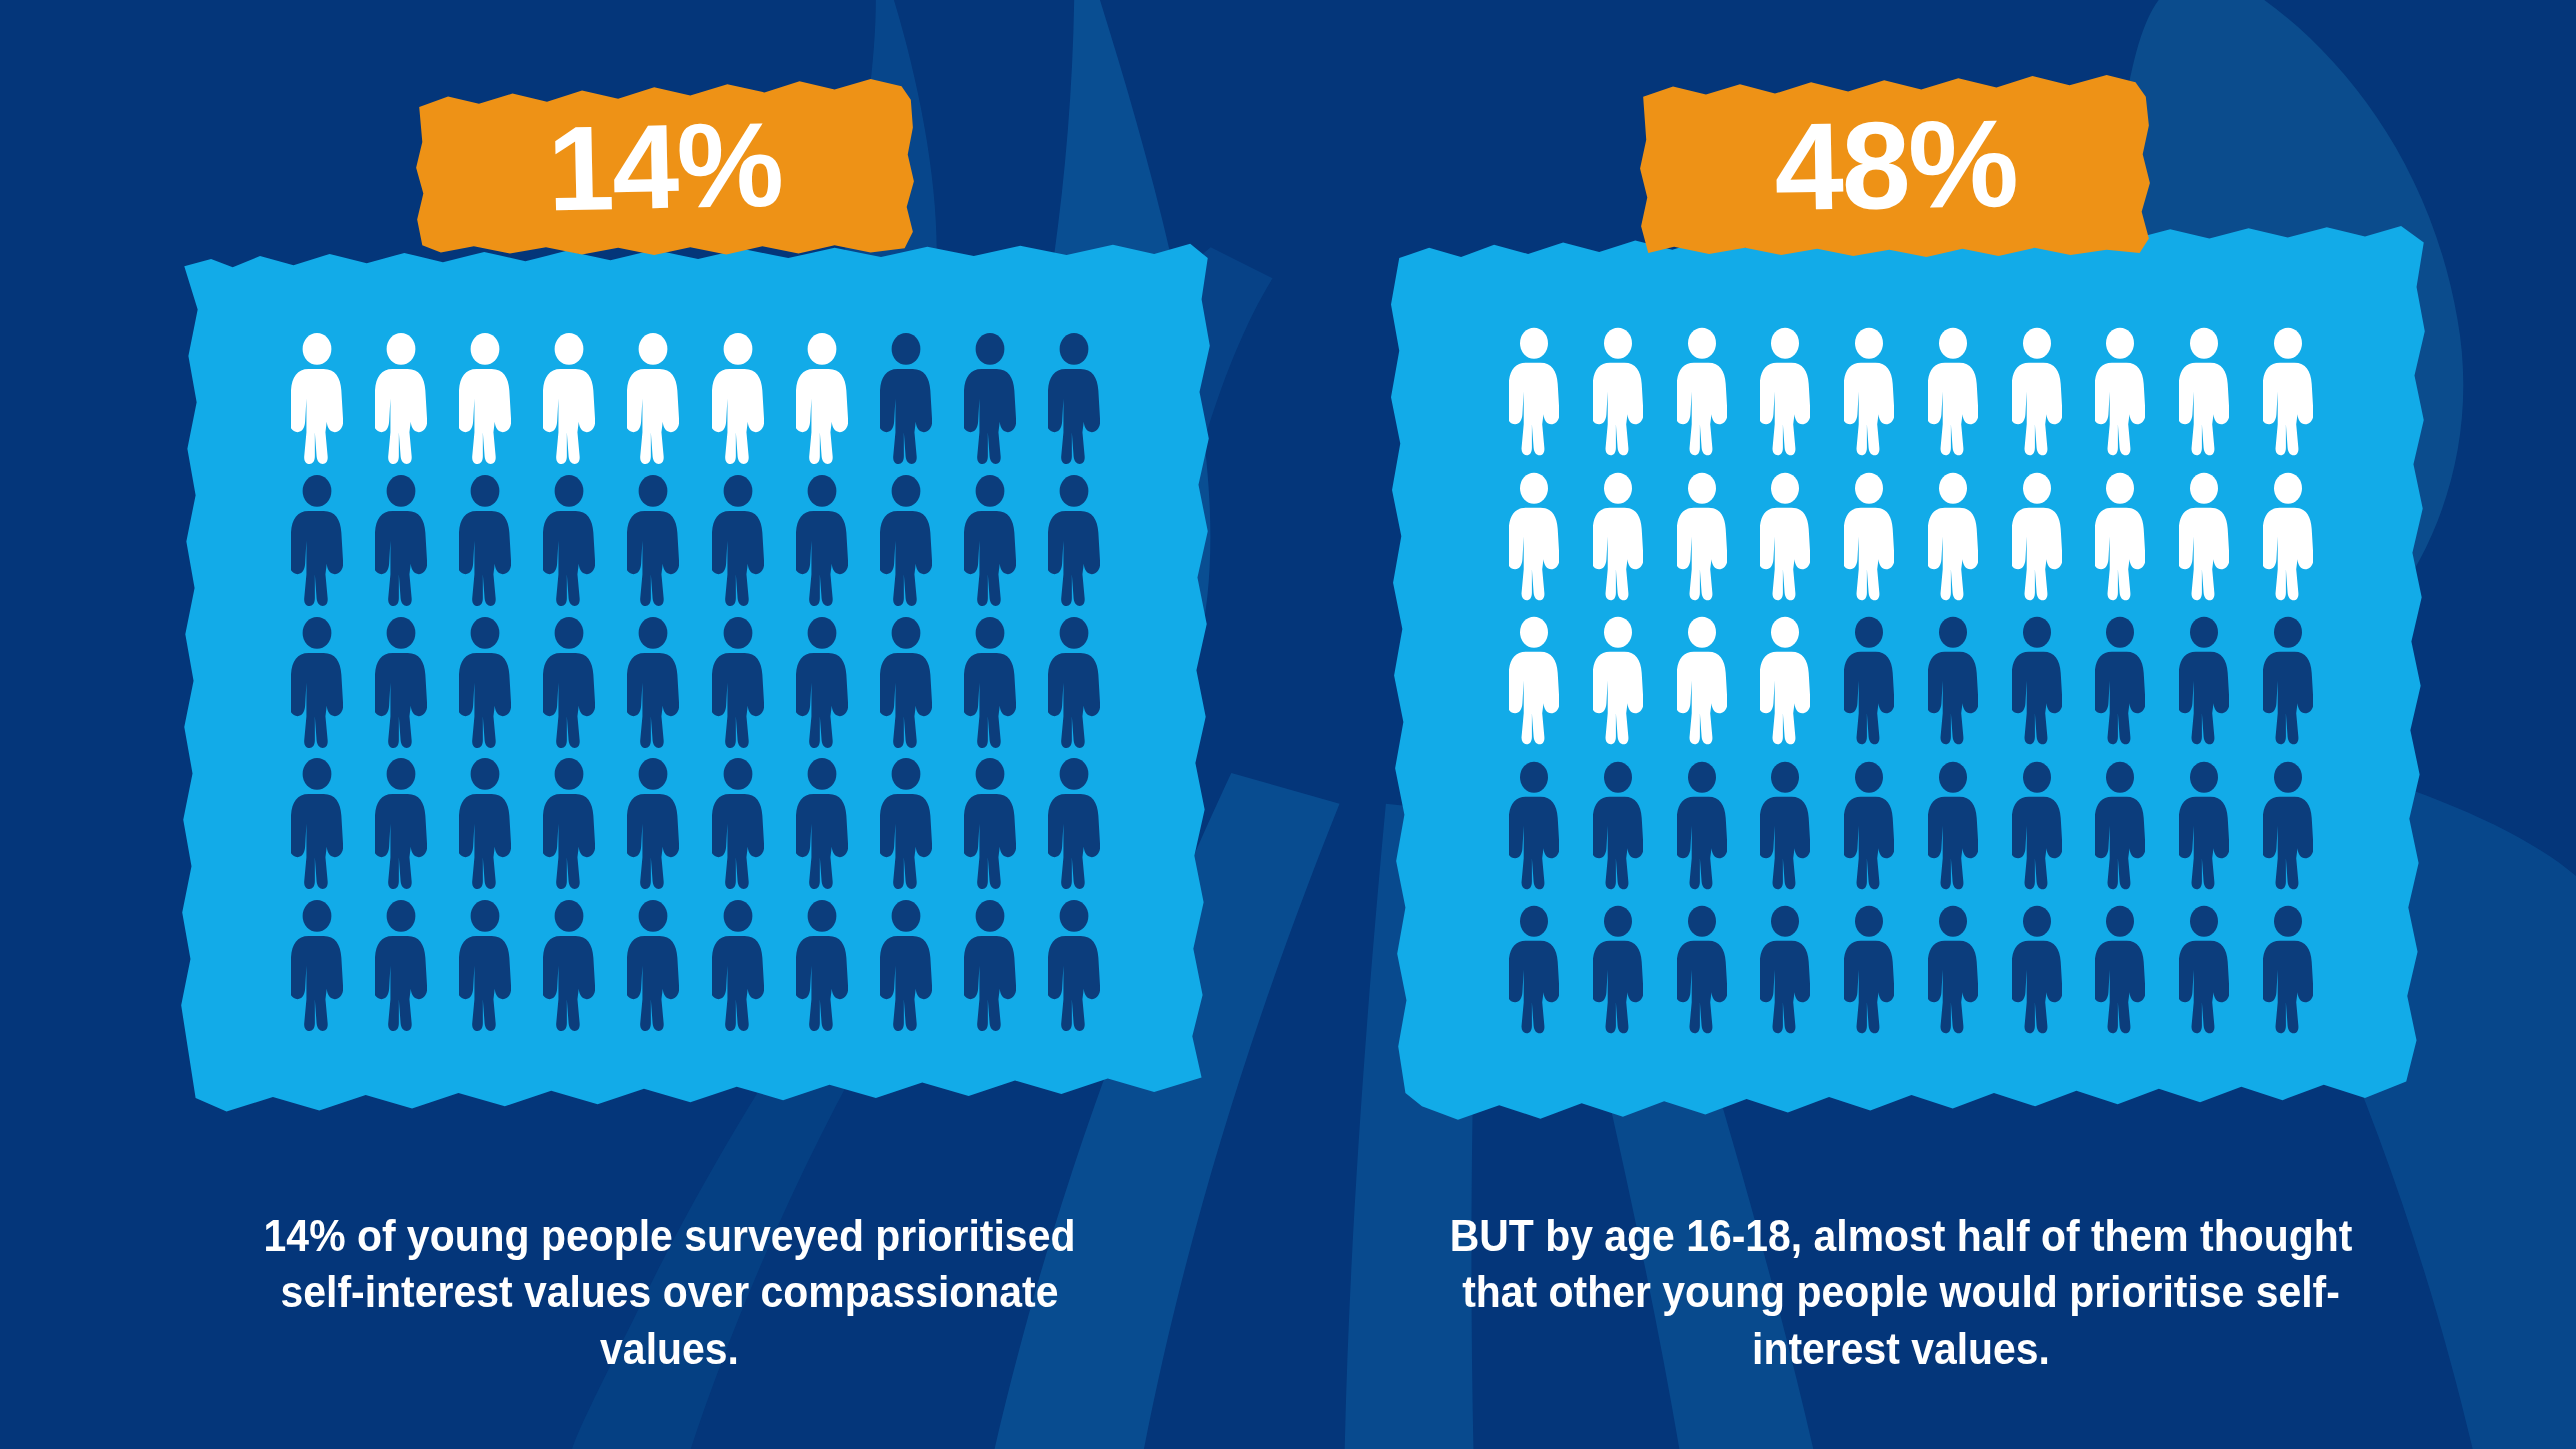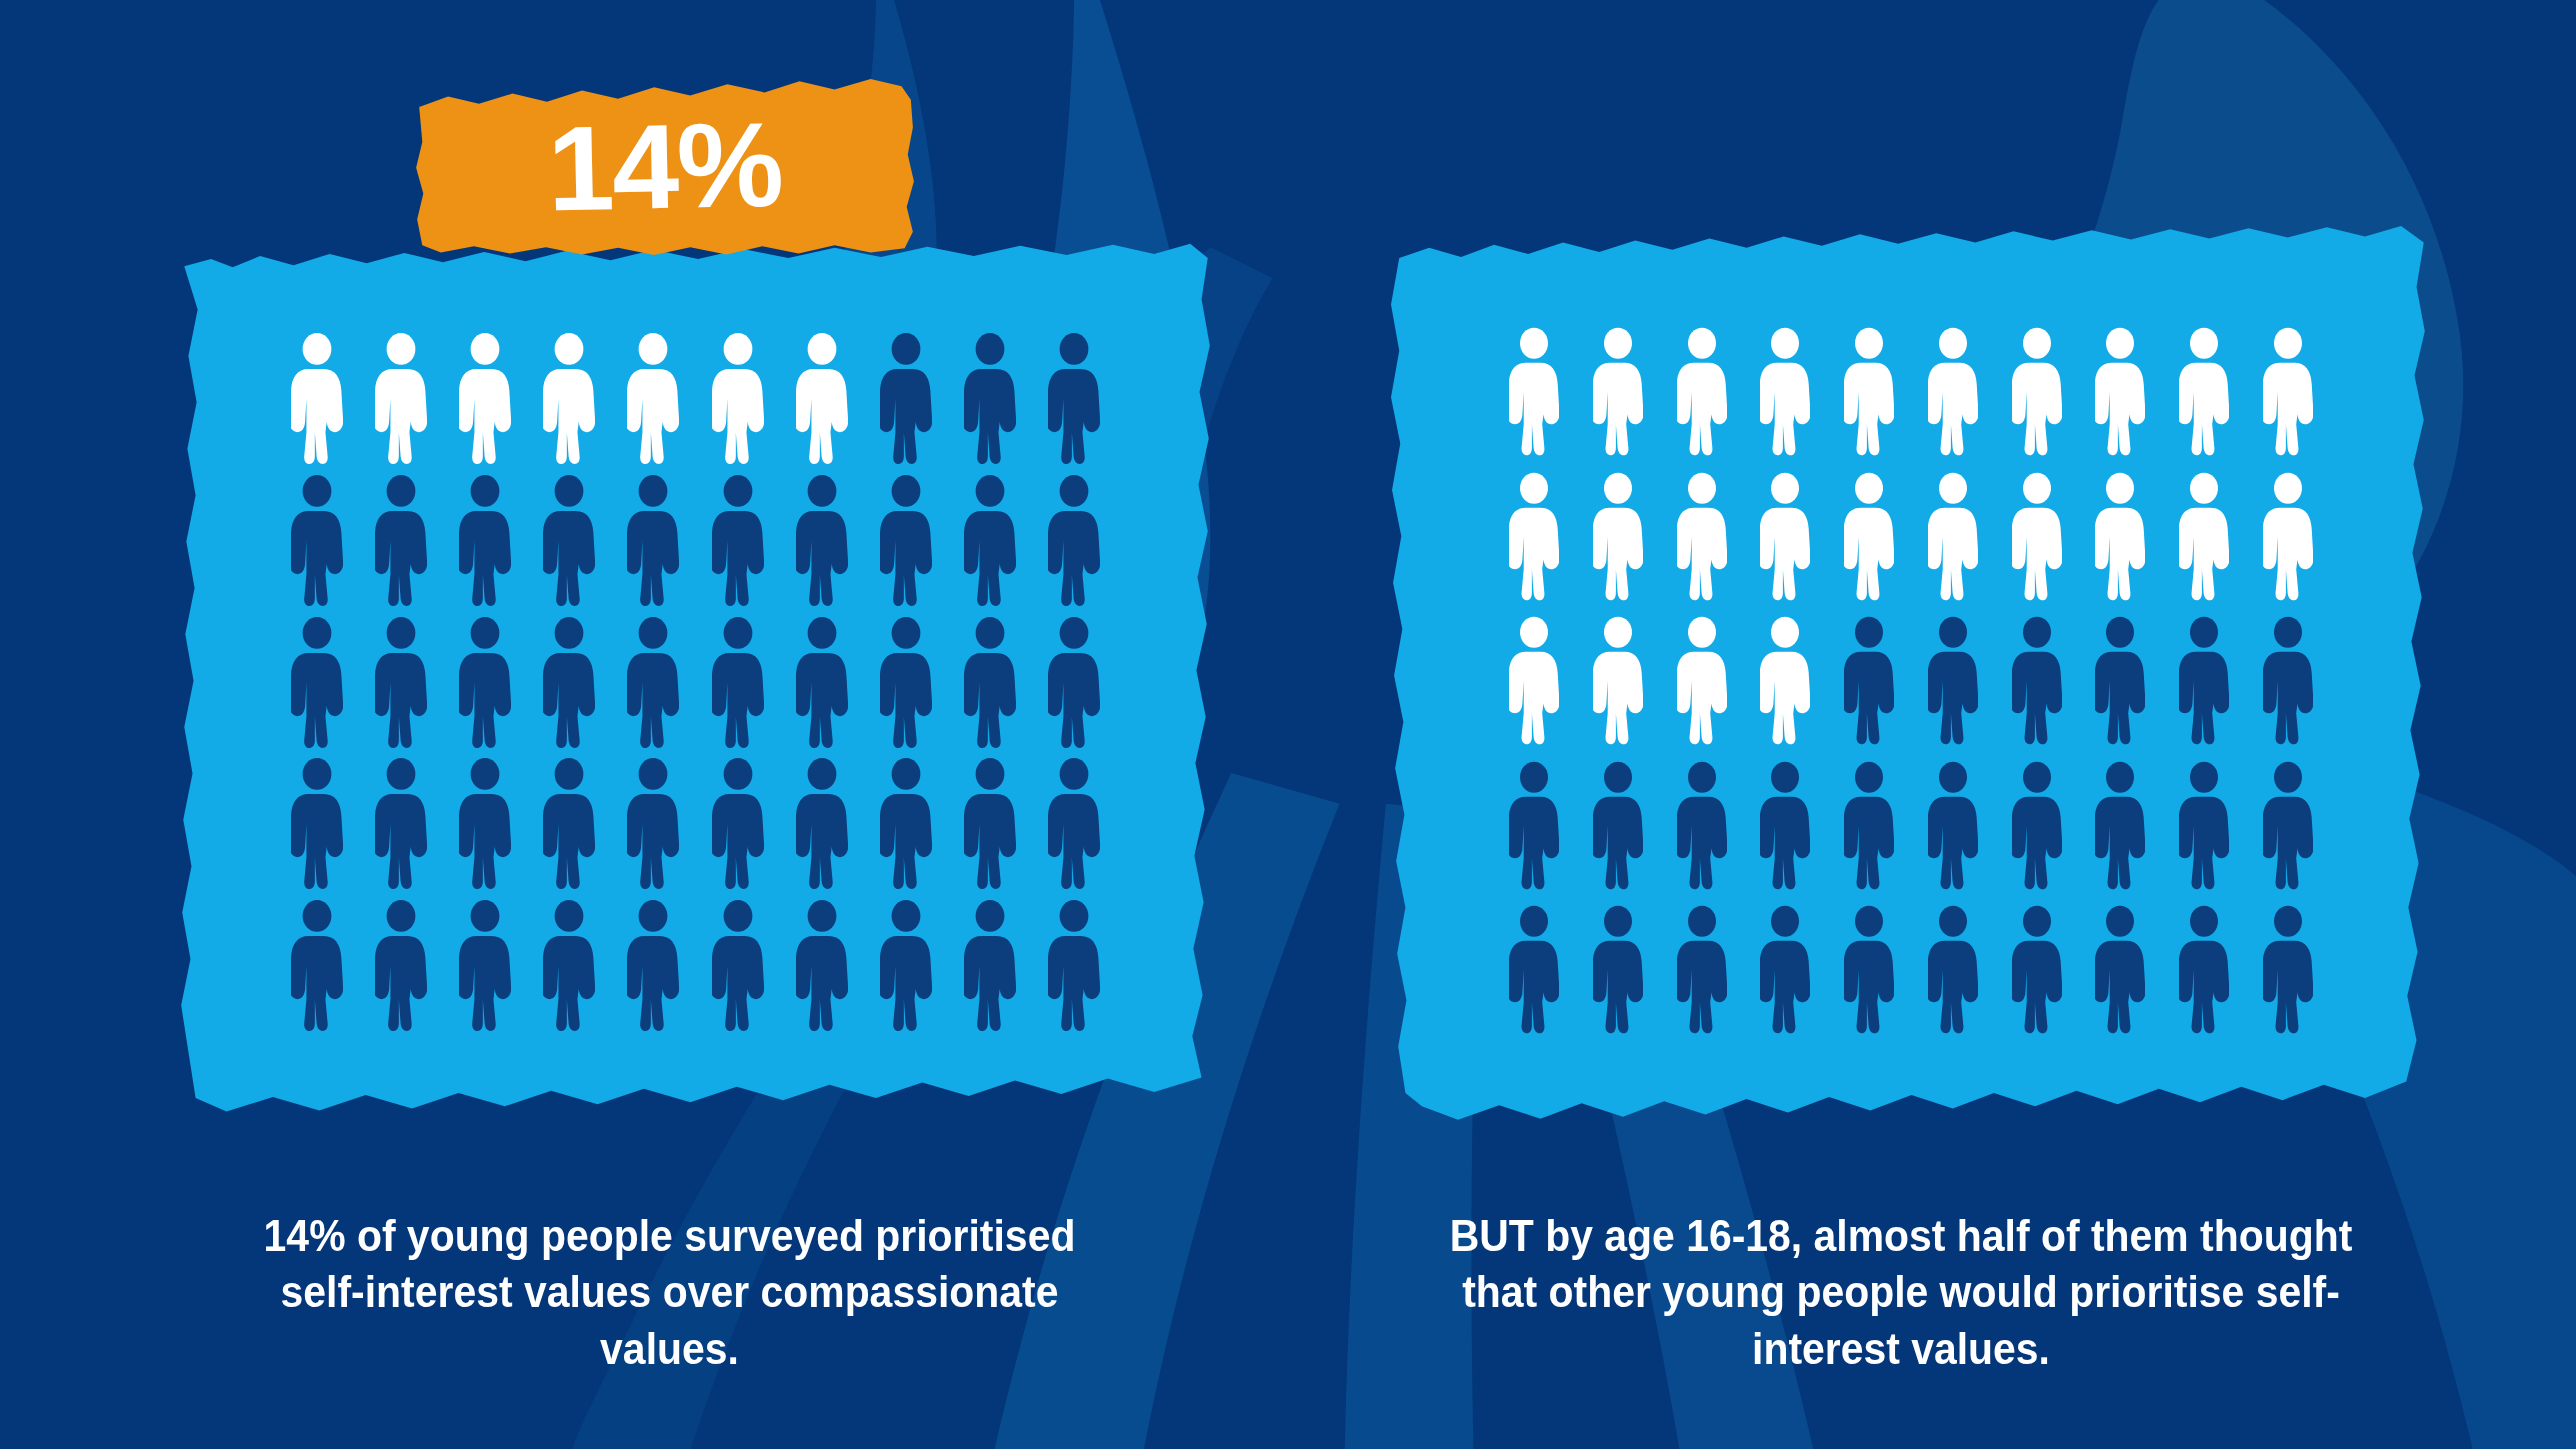--- a/index.html
+++ b/index.html
@@ -799,17 +799,28 @@
             <svg viewBox="0 0 100 255">
               <ellipse cx="50" cy="31" rx="28" ry="31" fill="#0C3D7C"></ellipse>
               <path d="M50 70 C24 70 12 86 10 112 L6 170 C5 184 14 193 25 193 C35 193 41 185 42 173 L45 128 L45 193 L40 240 C39 250 45 255 52 255 C59 255 64 250 64 240 L64 193 L68 240 C69 250 75 255 82 255 C89 255 94 250 93 240 L88 193 L91 173 C92 185 99 193 109 193 C120 193 129 184 128 170 L124 112 C122 86 110 70 84 70 Z" fill="#0C3D7C" transform="translate(-17,0) scale(0.86,1) translate(9,0)"></path>
             </svg>
           </div>
       </div>
 
     </div>
   </div>
 
+  <div class="badge" style="left:1638px; top:72px; width:515px; height:185px;">
+    <svg class="badge-svg" viewBox="0 0 1000 360" preserveAspectRatio="none">
+      <path d="M10,48 L68,28 L132,44 L198,24 L266,42 L336,20 L408,38 L478,16
+               L550,34 L622,12 L696,30 L766,8 L838,26 L910,6 L966,20 L986,48
+               L992,104 L980,160 L994,216 L978,272 L992,324 L974,352
+               L910,346 L840,356 L770,342 L700,358 L630,344 L560,360
+               L488,346 L418,358 L348,344 L278,356 L208,342 L138,354
+               L70,340 L20,352 L6,300 L18,244 L4,188 L16,132 Z" fill="#EE9216"></path>
+    </svg>
+    <div class="badge-text" style="font-size:124px; transform:rotate(-1deg);">48%</div>
+  </div>
 
   <div class="caption" style="left:1391px; top:1208px; width:1020px;">BUT by age 16-18, almost half of them thought that other young people would prioritise self-interest values.</div>
 
 </div>
 
 
 </body></html>

